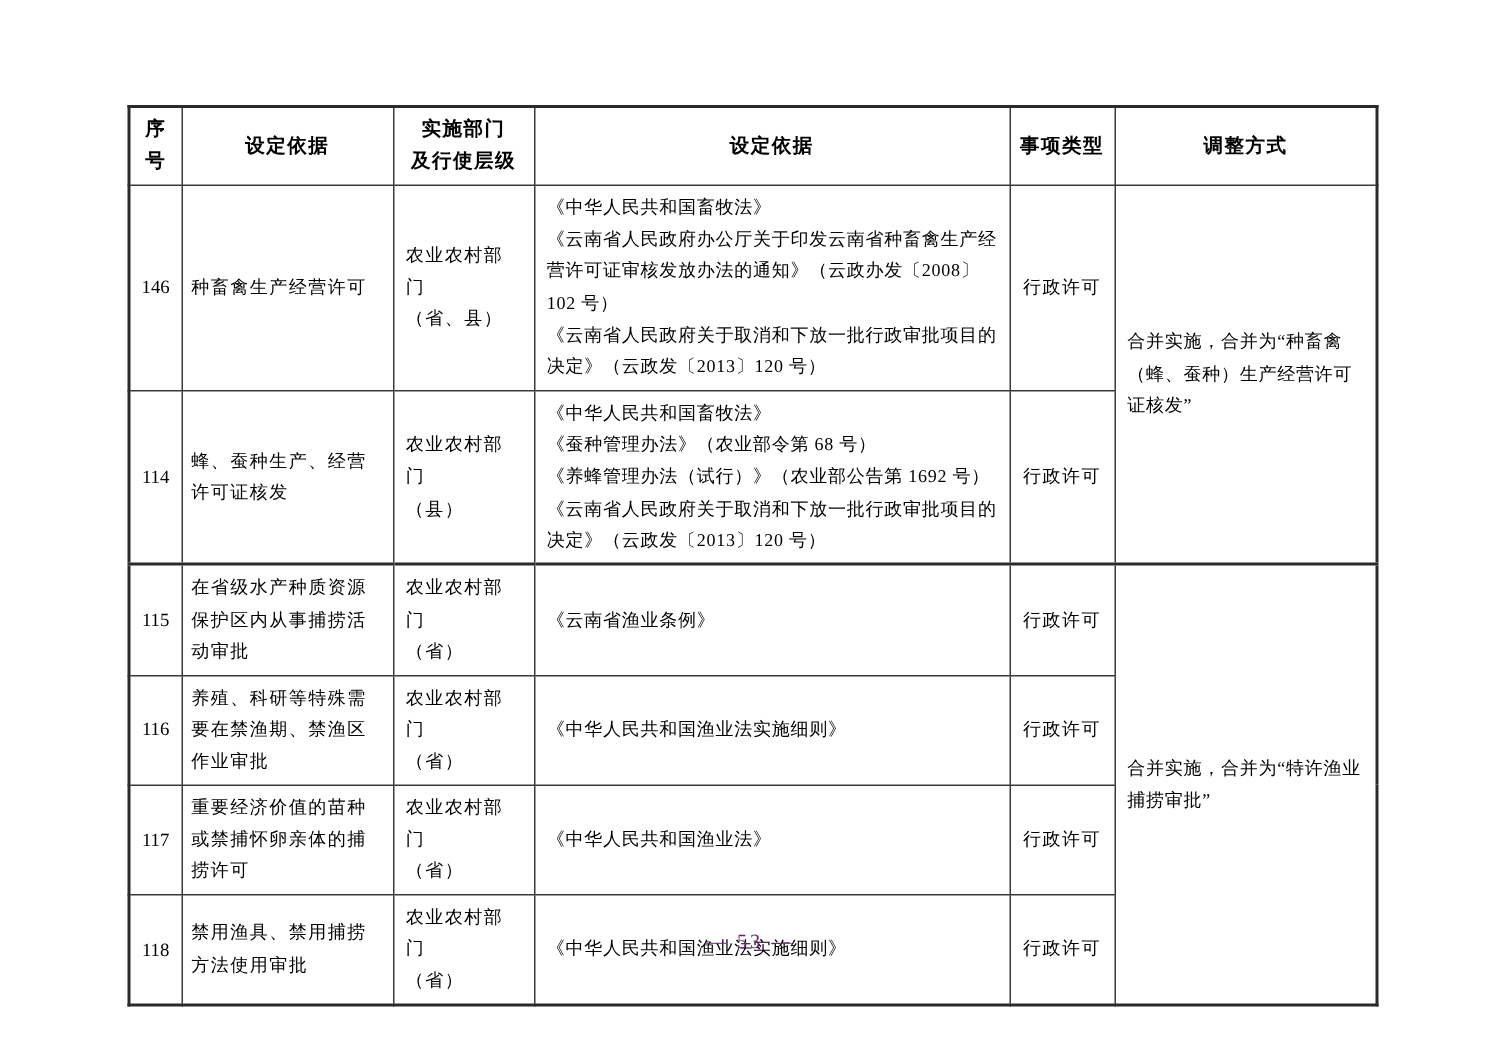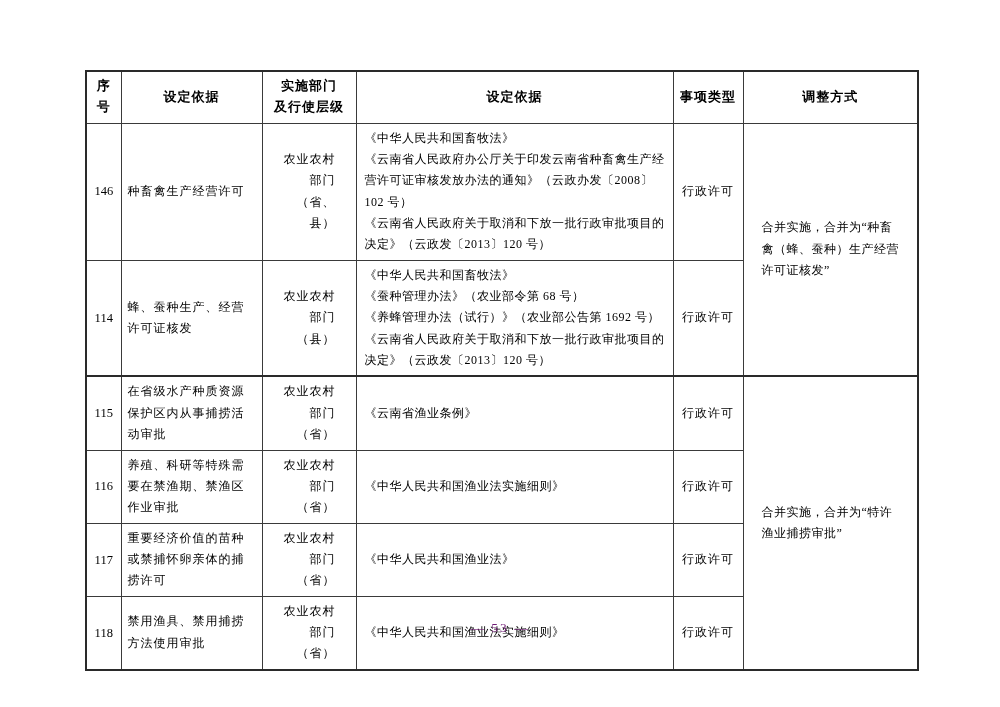--- a/index.html
+++ b/index.html
@@ -46,36 +46,36 @@
     text-align: center;
     letter-spacing: 0;
     font-size: 12.5px;
   }
   td.c-name {
     text-align: left;
     padding: 4px 6px;
     letter-spacing: 1px;
   }
   td.c-dept {
-    text-align: right;
-    padding: 4px 20px;
+    text-align: left;
+    padding: 4px 8px;
     letter-spacing: 1px;
   }
   td.c-basis {
     text-align: left;
     padding: 4px 6px 4px 8px;
     letter-spacing: 0.5px;
   }
   td.c-type {
     text-align: center;
     letter-spacing: 1px;
   }
   td.c-adjust {
     text-align: left;
-    padding: 4px 18px;
+    padding: 4px 8px;
     letter-spacing: 0.5px;
     vertical-align: middle;
   }
   tr.row-115 td { border-top: 2px solid #2a2a2a; }
   .footer {
     position: absolute;
     left: 0; top: 620px;
     width: 100%;
     text-align: center;
     font-size: 13.5px;

